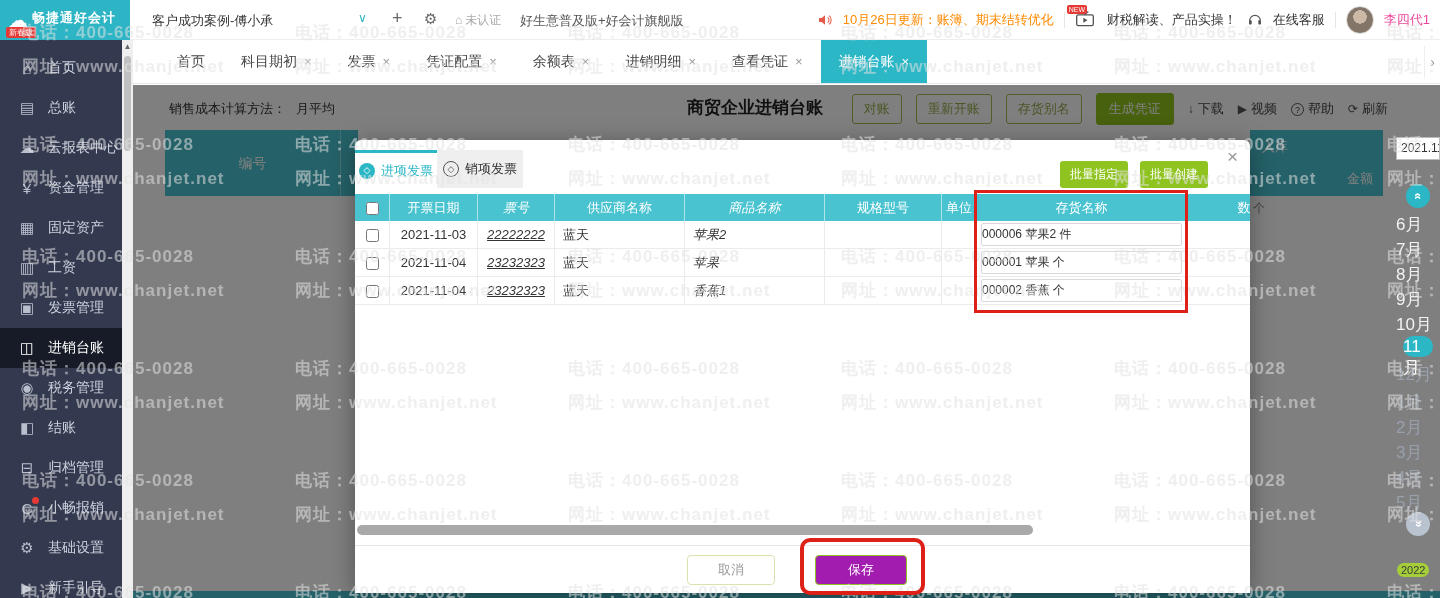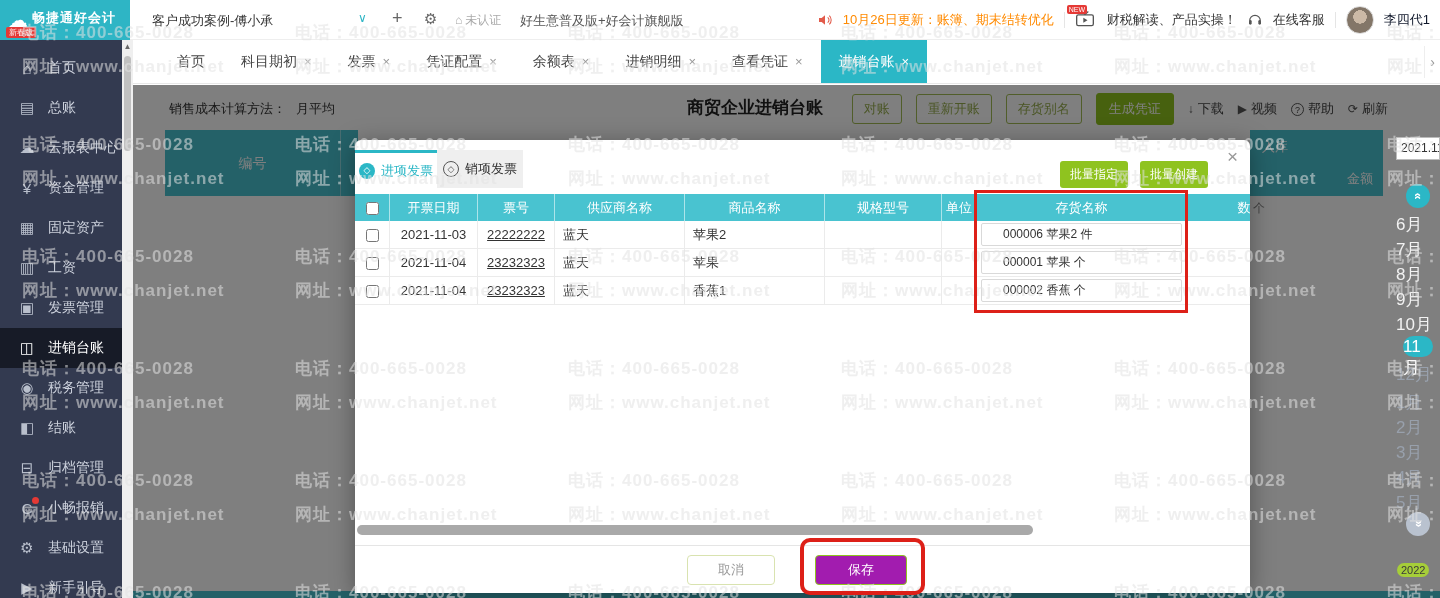--- a/index.html
+++ b/index.html
@@ -21,21 +21,21 @@
   .auth .g { margin-right:3px; }
   .edition { position:absolute; left:520px; top:12px; color:#555; font-size:13px; }
   .tb-right { position:absolute; right:10px; top:0; height:40px; display:flex; align-items:center; gap:10px; }
   .notice { color:#ff8a00; font-size:13px; }
   .vdiv { width:1px; height:16px; background:#e5e5e5; }
   .promo { color:#333; font-size:13px; }
   .support { color:#333; font-size:13px; }
   .tvwrap { position:relative; width:22px; height:22px; }
   .newtag { position:absolute; left:-8px; top:-4px; background:#e53935; color:#fff; font-size:7px; padding:0 2px; border-radius:2px; line-height:9px; }
   .avatar { width:28px; height:28px; border-radius:50%; background:radial-gradient(circle at 50% 38%, #cbb9a6 32%, #837668 33%); border:1px solid #ddd; }
-  .username { font-size:13px; color:#0f172a; }
+  .username { font-size:13px; color:#ec4899; }
 
   
   .sidebar { position:absolute; left:0; top:40px; width:122px; height:558px; background:#333a50; z-index:4; padding-top:8px; }
   .side-item { height:40px; display:flex; align-items:center; padding-left:18px; color:#ccd1dc; font-size:14px; cursor:pointer; }
   .side-item .sg { width:18px; margin-right:12px; font-size:15px; text-align:center; color:#b9bfcc; position:relative; }
   .side-item.active { background:#171b27; color:#fff; }
   .side-item.active .sg { color:#fff; }
   .reddot { position:absolute; right:-3px; top:-3px; width:7px; height:7px; border-radius:50%; background:#e53935; }
   .side-scroll { position:absolute; left:122px; top:40px; width:11px; height:558px; background:#efefef; z-index:4; }
   .side-scroll .arrow { position:absolute; left:0; top:2px; width:11px; text-align:center; font-size:8px; color:#666; }
@@ -96,27 +96,27 @@
   .m-close { position:absolute; right:12px; top:6px; color:#999; font-size:19px; cursor:pointer; }
   .batch { position:absolute; top:21px; background:#8fc31f; color:#fff; font-size:12px; padding:5px 10px; border-radius:3px; }
   .batch.b1 { right:122px; }
   .batch.b2 { right:42px; }
   
   .mtable { position:absolute; left:0; top:54px; width:960px; }
   .mrow { display:flex; height:28px; line-height:28px; border-bottom:1px solid #ebebeb; }
   .mrow.head { height:27px; line-height:27px; background:#49c3d0; color:#fff; border-bottom:none; }
   .mcell { overflow:hidden; white-space:nowrap; border-right:1px solid #ebebeb; }
   .head .mcell { border-right:1px solid rgba(255,255,255,.55); text-align:center; }
-  .c0{width:35px; text-align:center;} .c1{width:88px; text-align:center;} .c2{width:77px; text-align:center;}
-  .c3{width:130px; padding-left:8px;} .c4{width:140px; padding-left:8px;} .c5{width:117px;} .c6{width:35px;}
+  .c0{width:35px; text-align:center;} .c1{width:88px; text-align:center;} .c2{width:77px; text-align:center;font-style:italic;}
+  .c3{width:130px; padding-left:8px;} .c4{width:140px; padding-left:8px;font-style:italic;} .c5{width:117px;} .c6{width:35px;}
   .c7{width:210px;} .c8{width:128px; text-align:right; padding-right:16px; border-right:none;}
   .head .c3,.head .c4 { padding-left:0; }
   .ticket { text-decoration:underline; color:#333; }
   .mcb { width:13px; height:13px; vertical-align:middle; }
-  .stock-box { margin:2px 4px; height:23px; line-height:21px; border:1px solid #d9d9d9; border-radius:2px; background:#fff; font-size:12px; padding-left:21px; color:#333; }
+  .stock-box { margin:2px 4px; height:23px; line-height:21px; border:1px solid #d9d9d9; border-radius:2px; background:#fff; font-size:12px; padding-left:0; color:#333; }
   
   .m-scrollbar { position:absolute; left:2px; top:385px; width:676px; height:10px; background:#a9a9a9; border-radius:5px; }
   .m-divider { position:absolute; left:0; top:405px; width:895px; height:1px; background:#e5e5e5; }
   .m-cancel { position:absolute; left:332px; top:415px; width:88px; height:30px; background:#fff; border:1px solid #d9e3b0; border-radius:4px; color:#999; font-size:13px; text-align:center; line-height:28px; }
   .m-save { position:absolute; left:460px; top:415px; width:92px; height:30px; background:#a21caf; border:1px solid #8fc31f; border-radius:4px; color:#fff; font-size:13px; text-align:center; line-height:28px; }
 
   
   .watermark { position:absolute; left:0; top:0; width:1440px; height:598px; z-index:40; pointer-events:none; overflow:hidden; }
   .wm-tile { position:absolute; color:rgba(225,225,225,.55); font-size:17px; font-weight:bold; letter-spacing:1px; white-space:nowrap; }
   .wm-tile div + div { margin-top:11px; }

